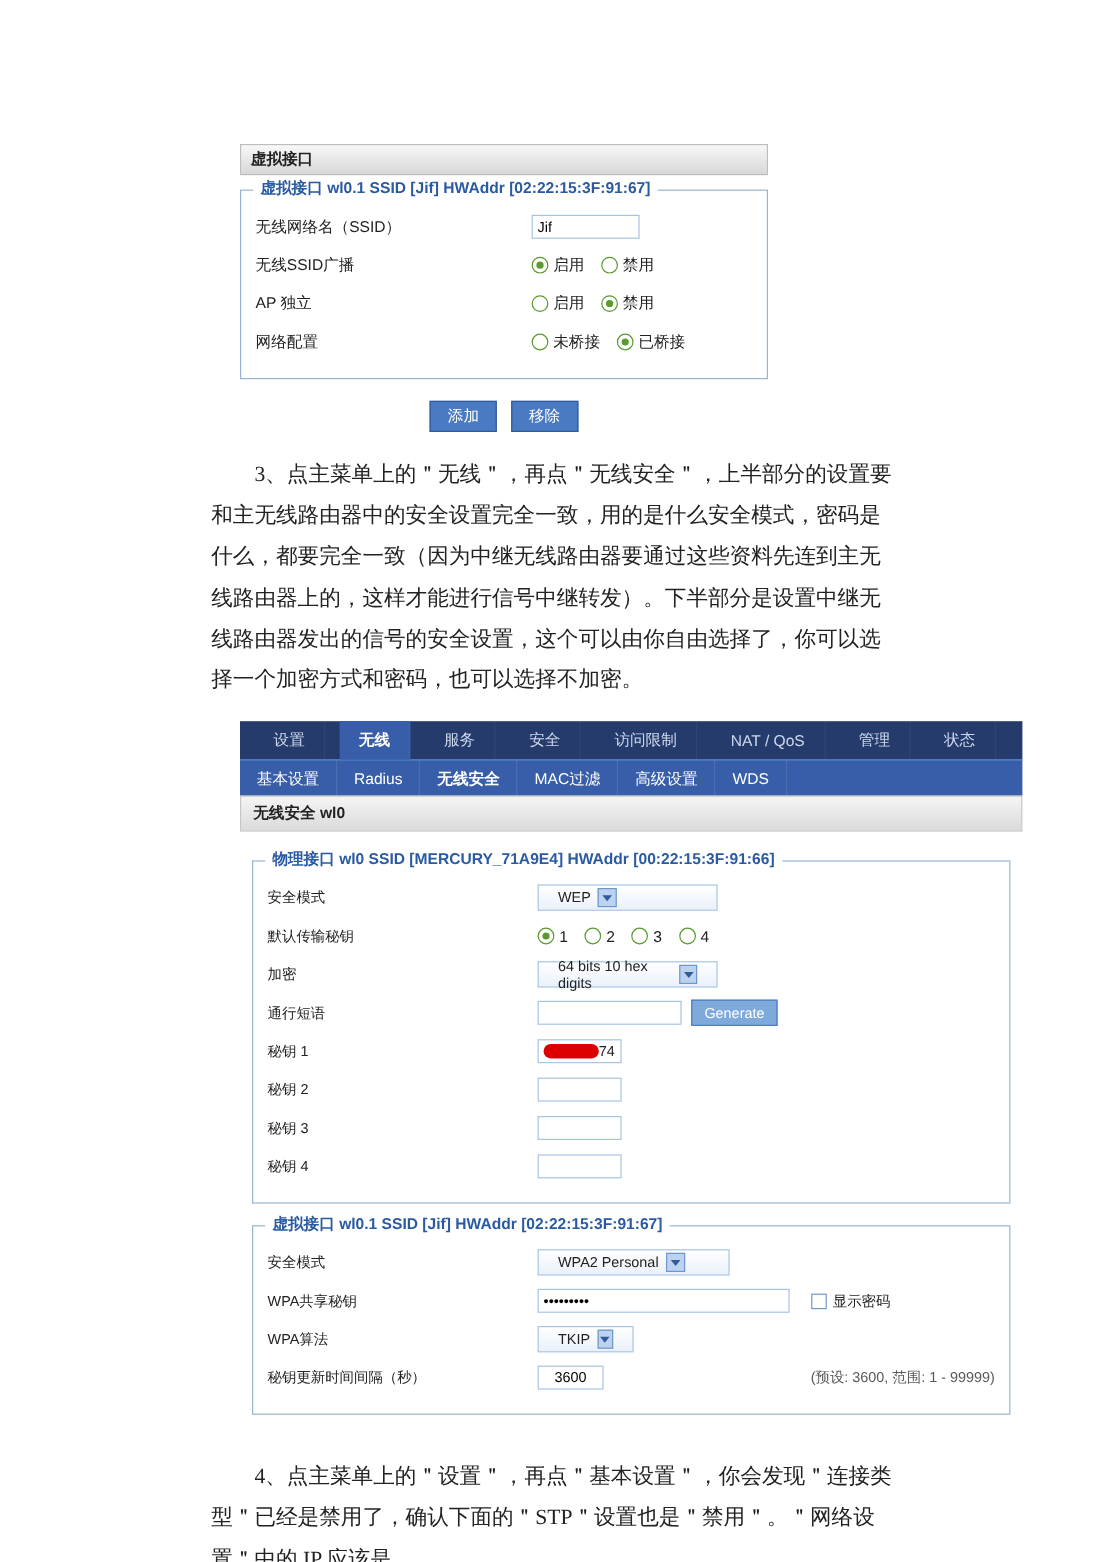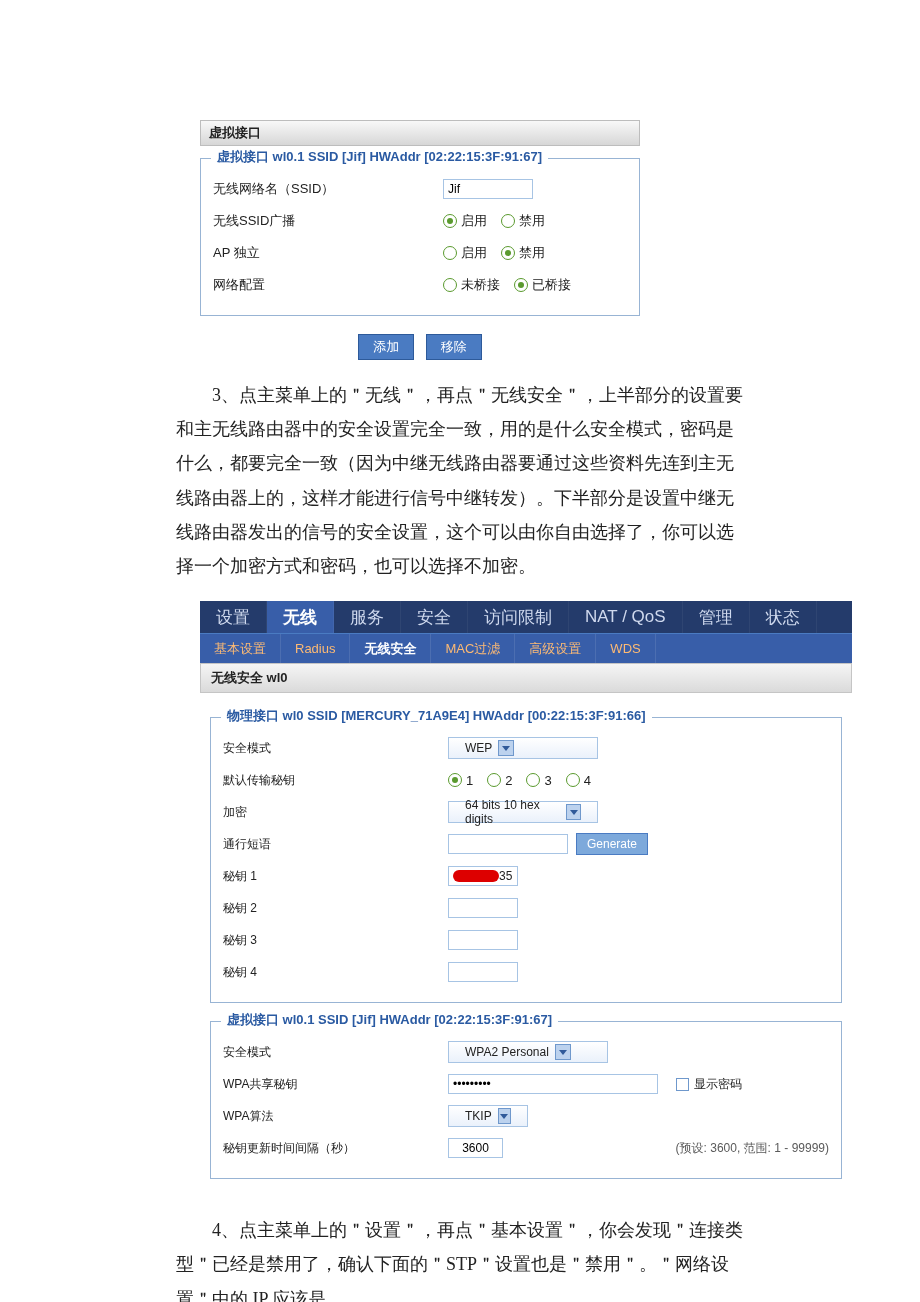--- a/index.html
+++ b/index.html
@@ -87,31 +87,31 @@
     width: 652px;
     font-family: Verdana, Arial, sans-serif;
     font-size: 12px;
     color:#222;
   }
   .tabbar1{
     display:flex; background:#243b6b; height:32px;
   }
   .tabbar1 .tab{
     color:#cfd9ee; padding:0 16px; display:flex; align-items:center;
-    font-size:17px; border-right:1px solid rgba(255,255,255,.05);
+    font-size:13px; border-right:1px solid rgba(255,255,255,.05);margin-left:12px;
   }
   .tabbar1 .tab.active{
     background:#385ea9; color:#ffffff; font-weight:bold;
   }
   .tabbar2{
     display:flex; background:#385ea9; height:30px;
     border-top:1px solid #4a7bc2;
   }
   .tabbar2 .stab{
-    color:#fdba74; padding:0 14px; display:flex; align-items:center;
+    color:#ffffff; padding:0 14px; display:flex; align-items:center;
     font-size:13px; border-right:1px solid rgba(255,255,255,.1);
   }
   .tabbar2 .stab.bold{ color:#fff; font-weight:bold; }
   .subheader{
     background:linear-gradient(#f5f5f5,#dadada);
     border:1px solid #c5c5c5; padding:5px 10px;
     font-weight:bold; font-size:13px;
   }
   .secbody{ padding:6px 10px 16px 10px; }
   .fieldset2{
@@ -279,21 +279,21 @@
         <div class="frow2">
           <span class="flab2">通行短语</span>
           <input class="smallinput" style="width: 120px;">
           <button class="genbtn">Generate</button>
         </div>
 
         <div class="frow2">
           <span class="flab2">秘钥 1</span>
           <span class="smallinput" style="width:70px;display:inline-flex;align-items:center">
             <span class="redacted"></span>
-              <span>35</span>
+              <span>74</span>
           </span>
         </div>
         <div class="frow2">
           <span class="flab2">秘钥 2</span>
           <input class="smallinput" style="width: 70px;">
         </div>
         <div class="frow2">
           <span class="flab2">秘钥 3</span>
           <input class="smallinput" style="width: 70px;">
         </div>

